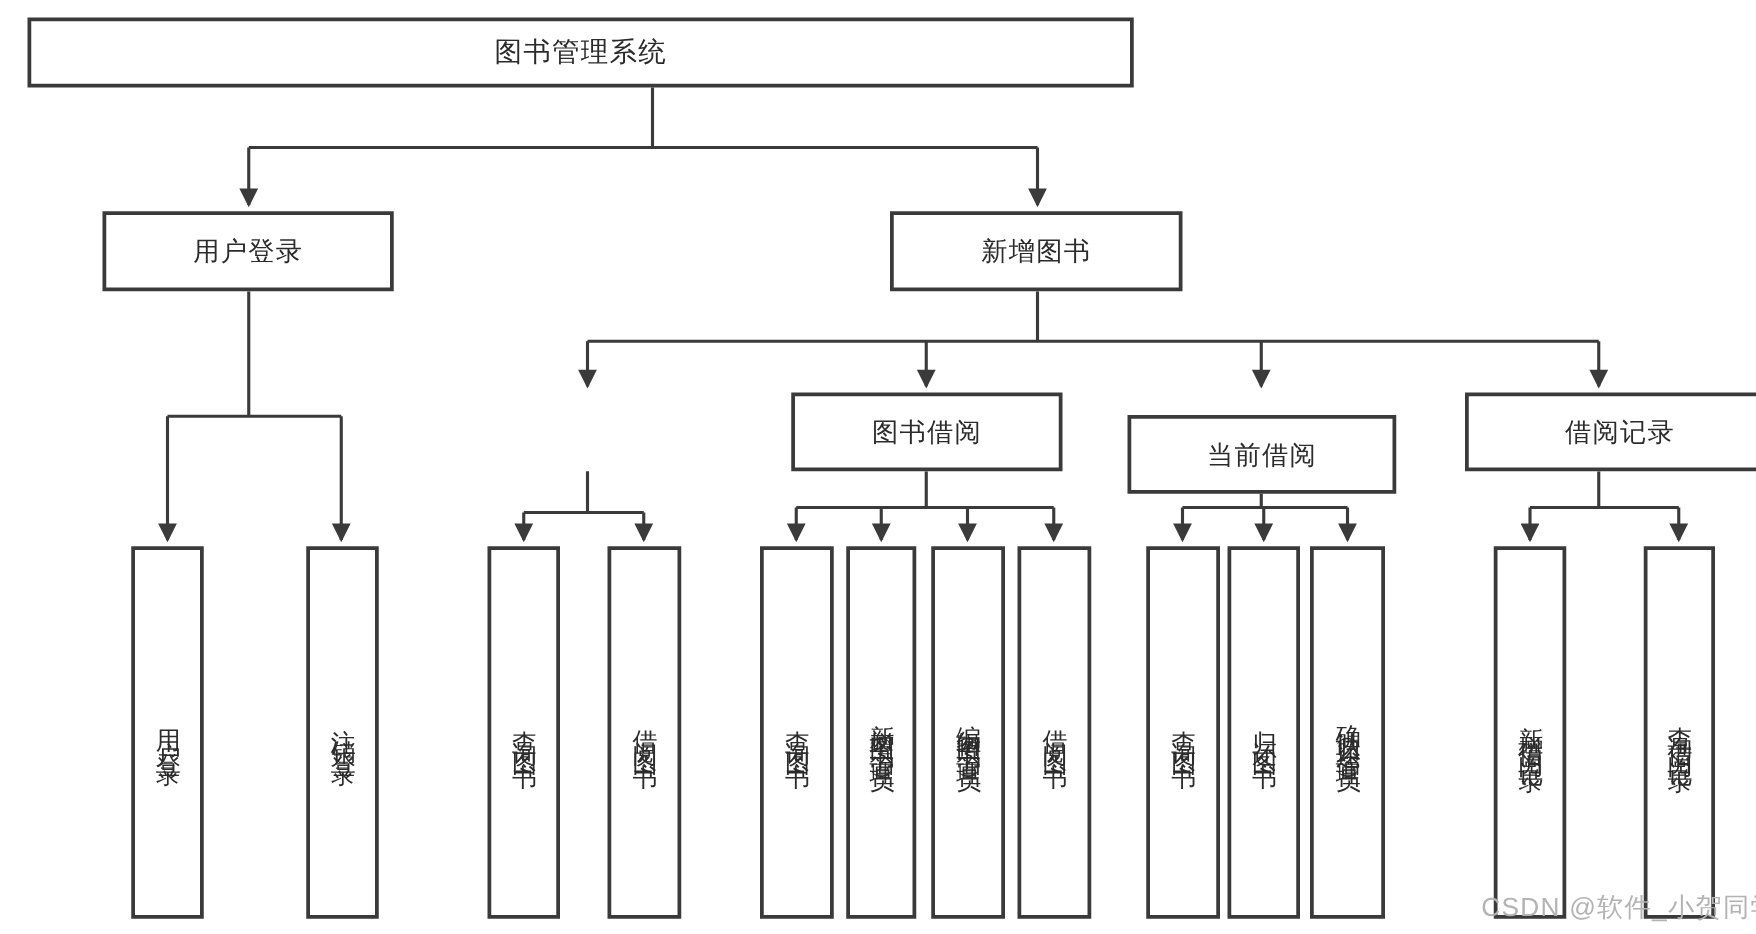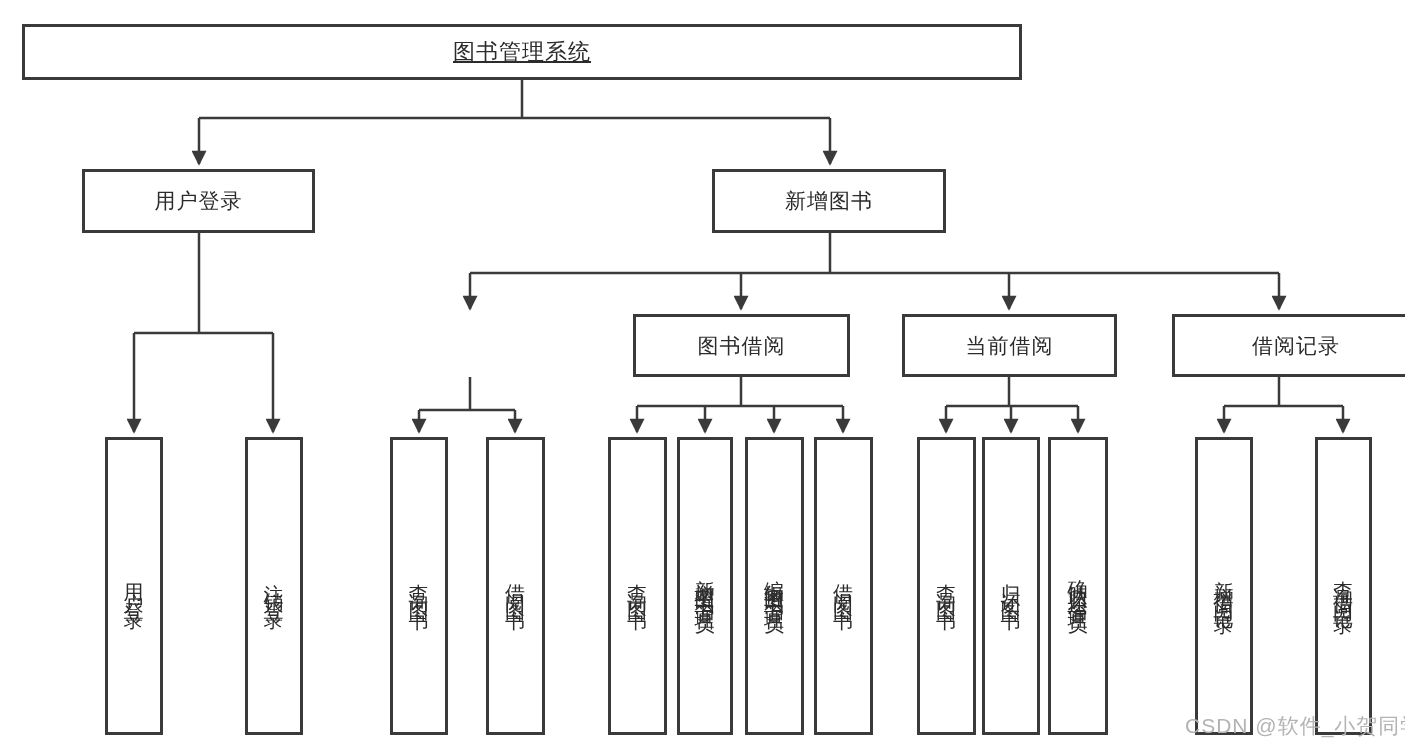--- a/index.html
+++ b/index.html
@@ -132,27 +132,27 @@
       <line x1="1078" y1="406" x2="1078" y2="432" marker-end="url(#arr)"></line>
     </g>
 
     <g>
       <path d="M1279,377 V406 M1224,406 H1343"></path>
       <line x1="1224" y1="406" x2="1224" y2="432" marker-end="url(#arr)"></line>
       <line x1="1343" y1="406" x2="1343" y2="432" marker-end="url(#arr)"></line>
     </g>
   </svg>
 
-  <div class="hbox root" style="left:22px; top:24px; width:1000px; height:56px;text-decoration:underline;">图书管理系统</div>
+  <div class="hbox root" style="left:22px; top:14px; width:885px; height:56px;">图书管理系统</div>
 
   <div class="hbox" style="left:82px; top:169px; width:233px; height:64px;">用户登录</div>
   <div class="hbox" style="left:712px; top:169px; width:234px; height:64px;">新增图书</div>
 
   <div class="hbox" style="left:633px; top:314px; width:217px; height:63px;">图书借阅</div>
-  <div class="hbox" style="left:902px; top:314px; width:215px; height:63px;">当前借阅</div>
+  <div class="hbox" style="left:902px; top:332px; width:215px; height:63px;">当前借阅</div>
   <div class="hbox" style="left:1172px; top:314px; width:248px; height:63px;text-align:center;">借阅记录</div>
 
   <div class="leaf" style="left:105px; width:58px;">用户登录</div>
   <div class="leaf" style="left:245px; width:58px;">注销登录</div>
 
   <div class="leaf" style="left:390px; width:58px;">查询图书</div>
   <div class="leaf" style="left:486px; width:59px;">借阅图书</div>
 
   <div class="leaf" style="left:608px; width:59px;">查询图书</div>
   <div class="leaf" style="left:677px; width:56px; letter-spacing:5px;">新增图书（管理员）</div>

